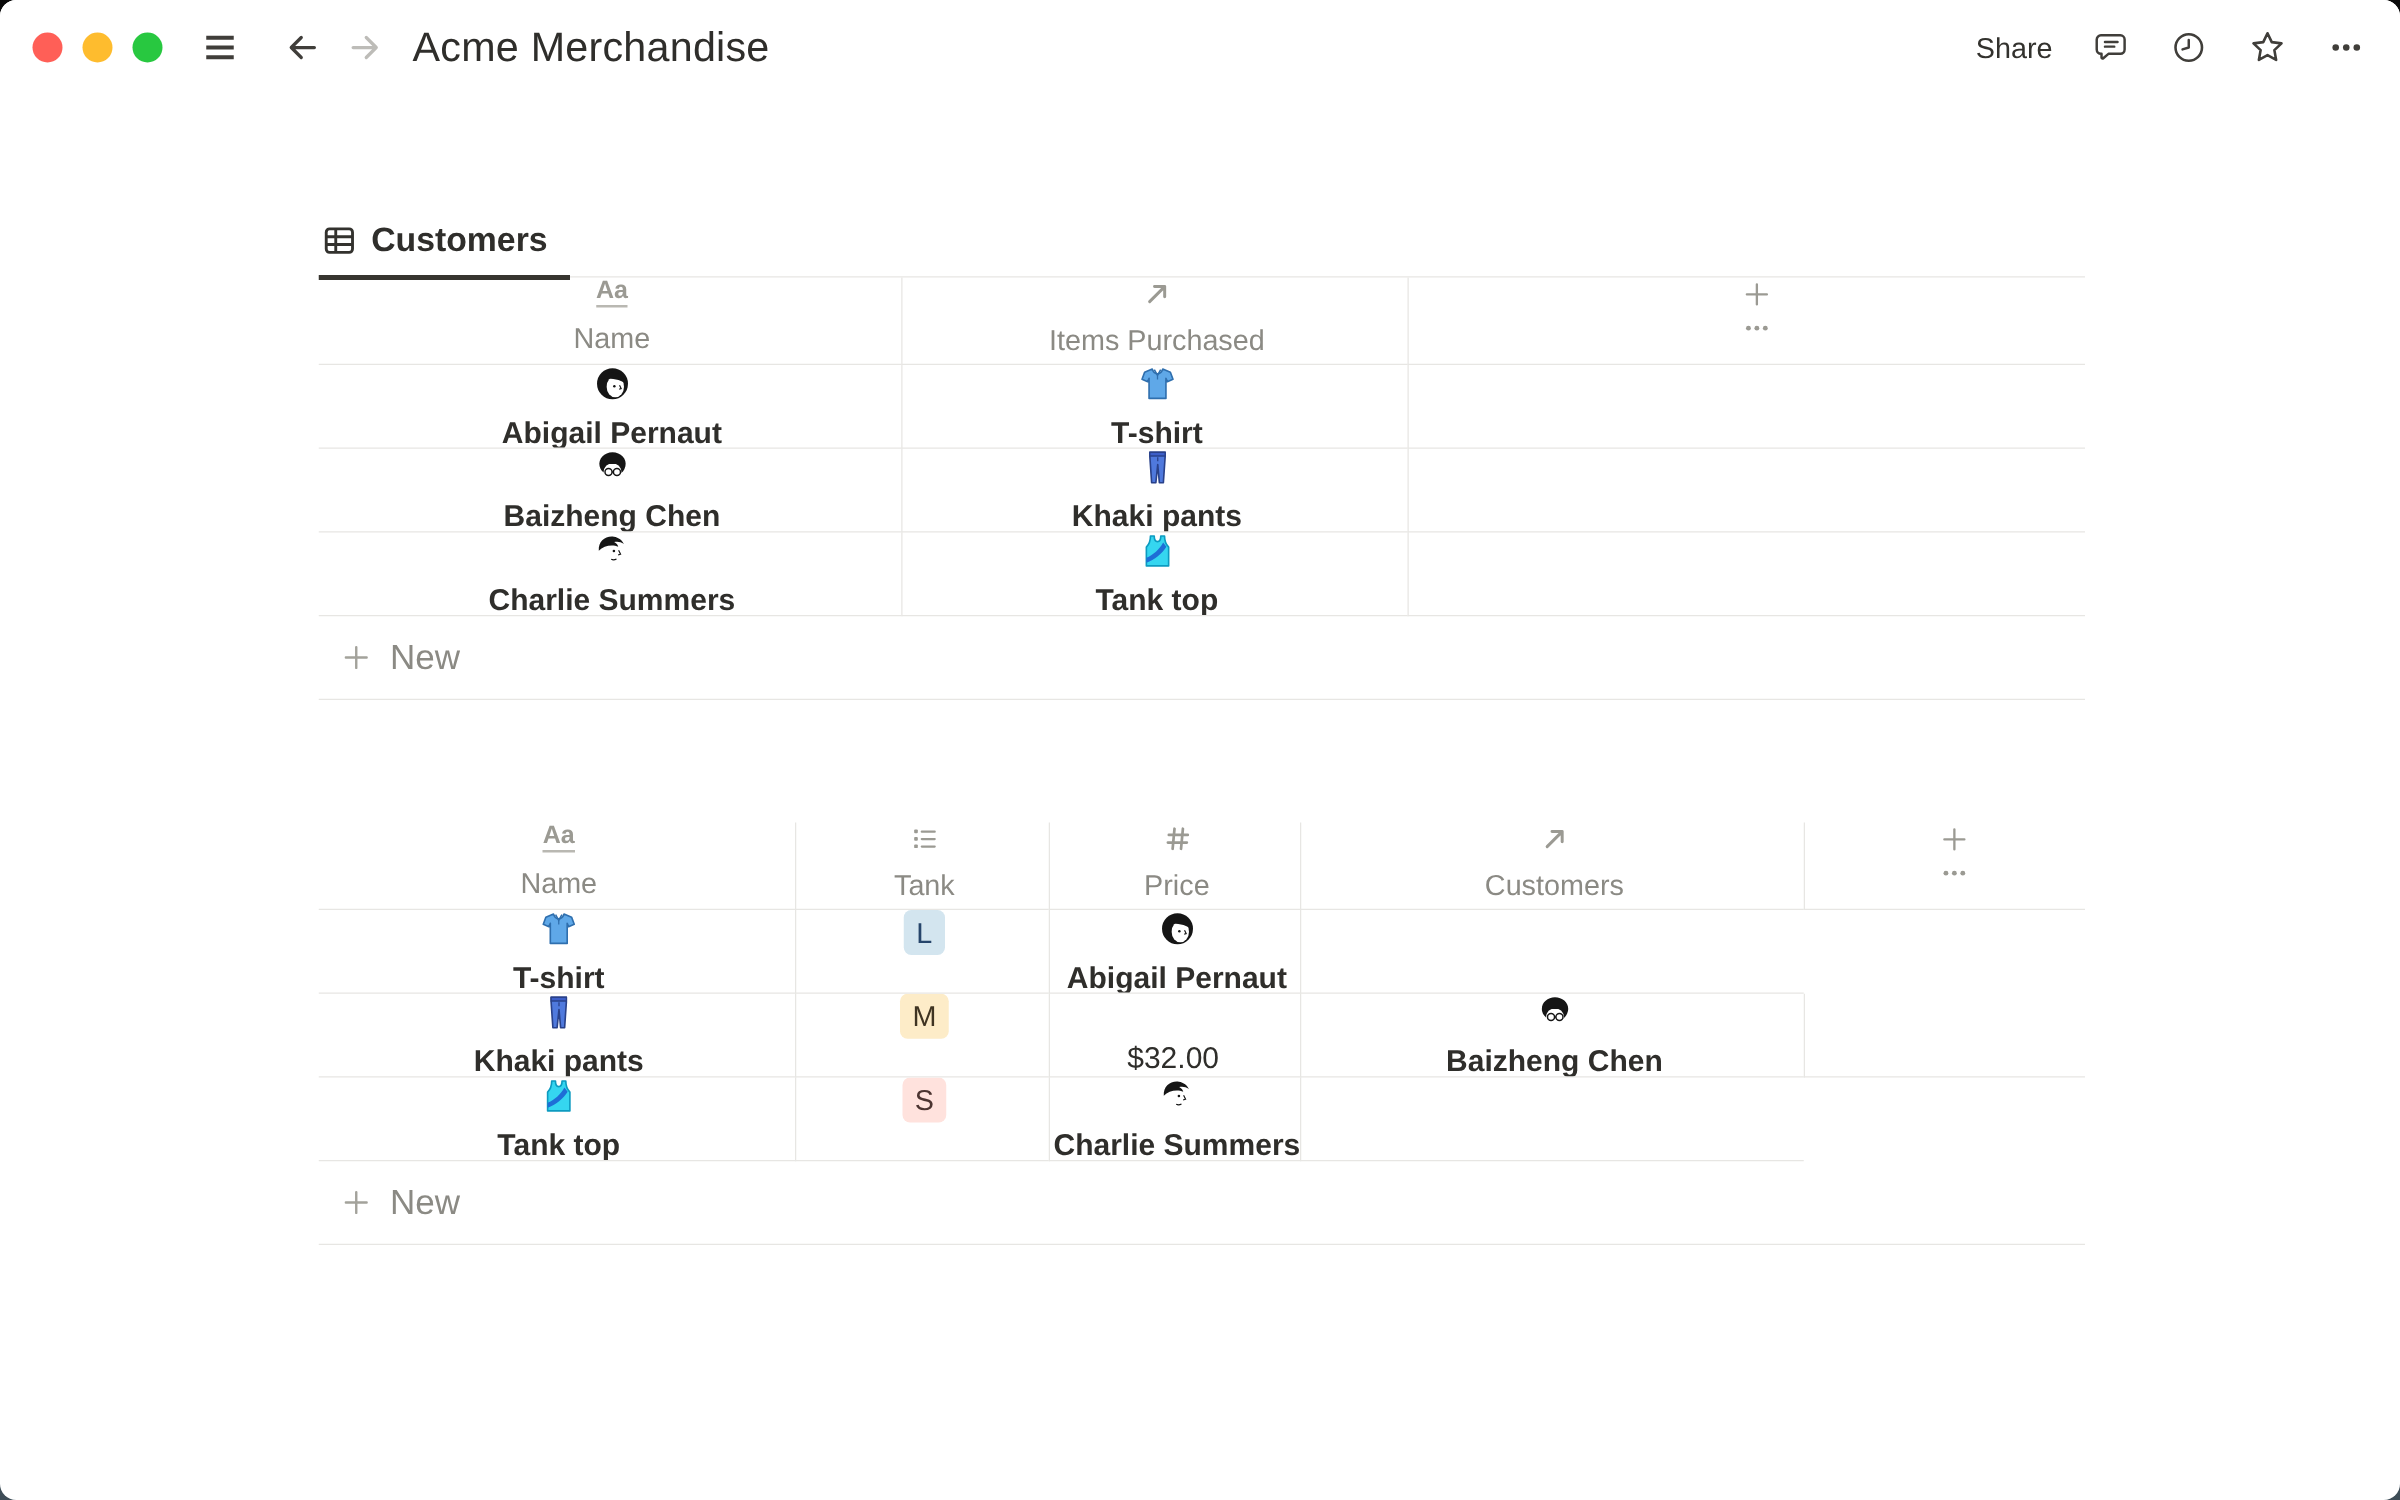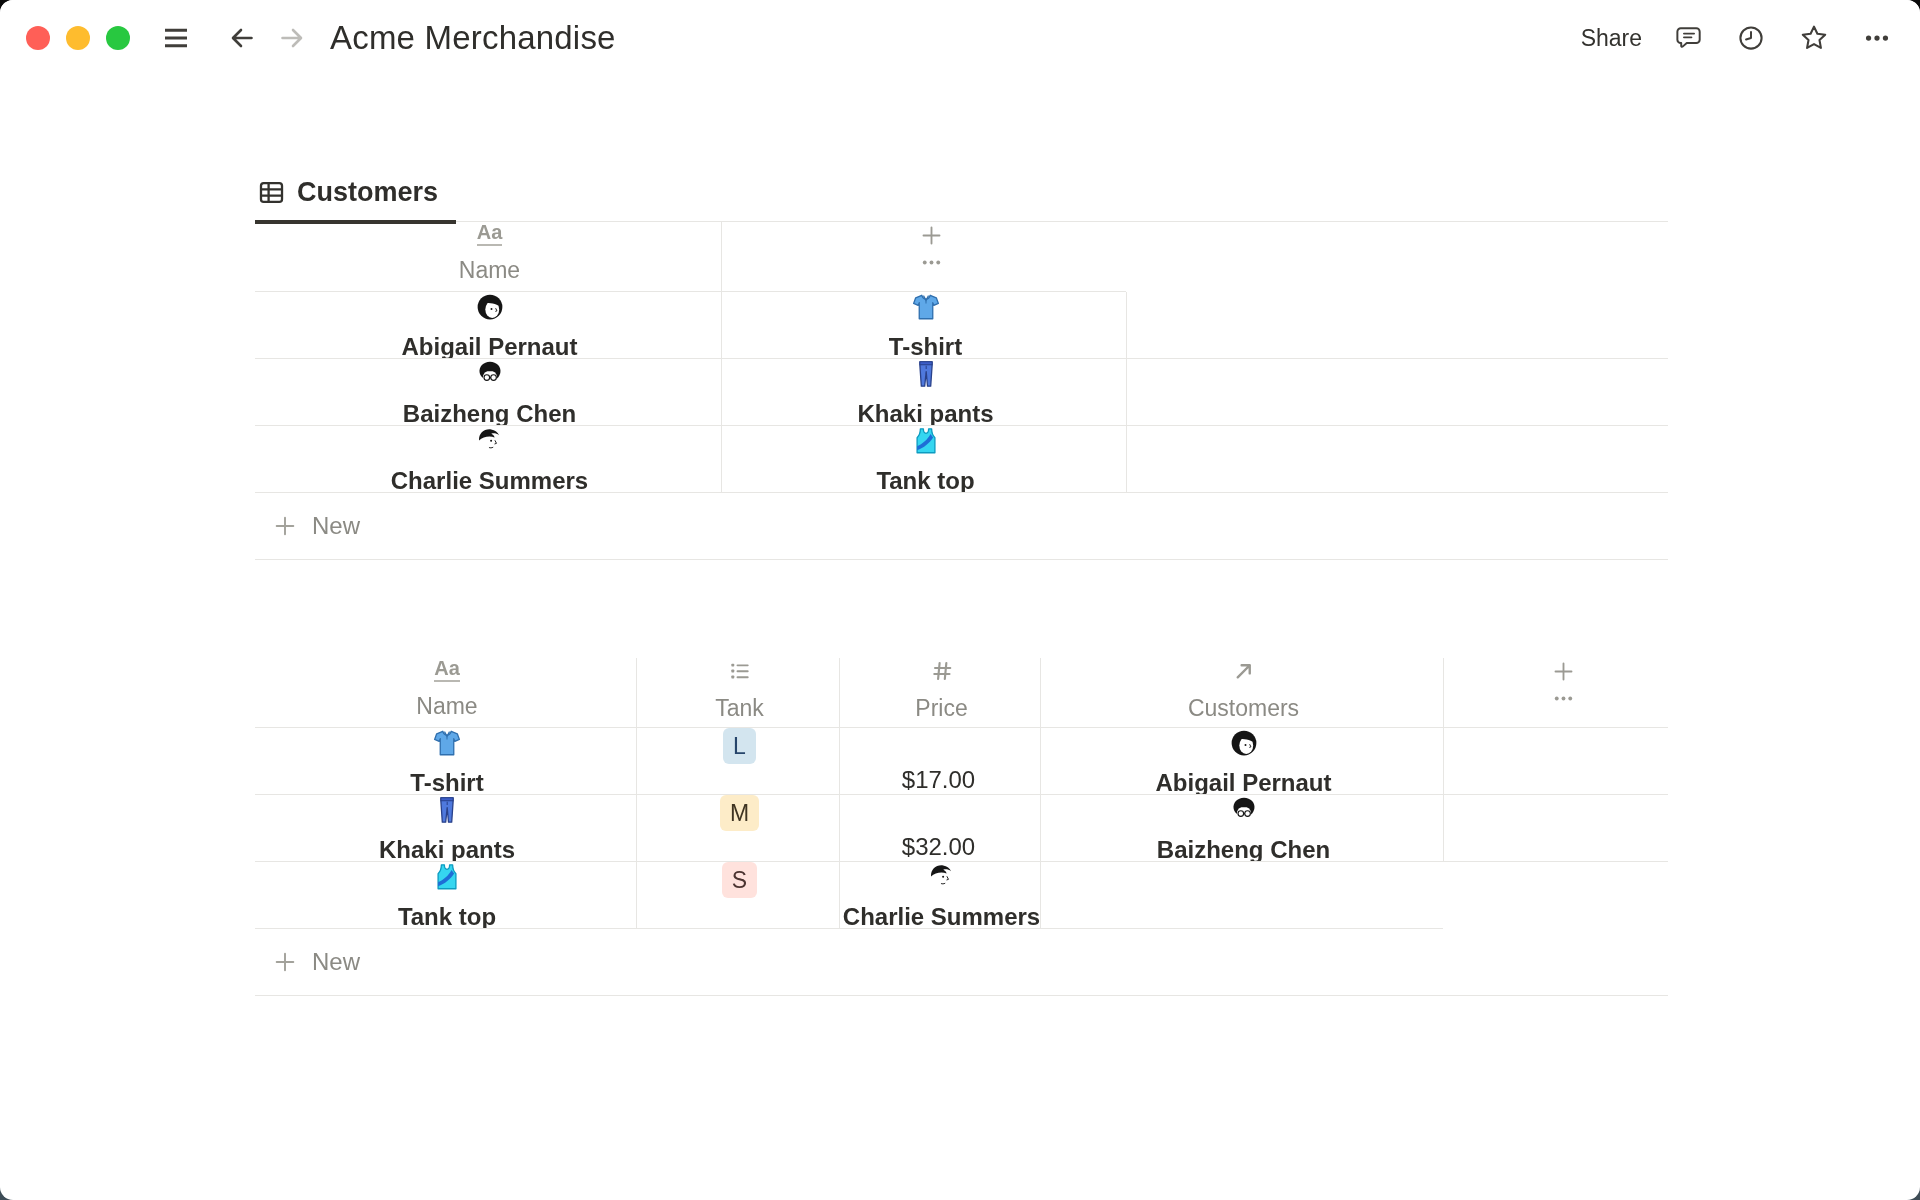--- a/index.html
+++ b/index.html
@@ -74,21 +74,21 @@
   .price-cell{justify-content:flex-end; padding-right:18px; color:#2f2e2b;}
   .avatar,.garment{width:30px; height:30px; flex:0 0 auto;}
 
   .badge{display:inline-flex; align-items:center; height:36px; padding:0 10px;
          border-radius:6px; font-size:23px; line-height:1;}
   .badge--blue{background:var(--badge-blue-bg); color:var(--badge-blue-text);}
   .badge--yellow{background:var(--badge-yellow-bg); color:var(--badge-yellow-text);}
   .badge--red{background:var(--badge-red-bg); color:var(--badge-red-text);}
 
   .newrow{height:67px; border-bottom:1px solid var(--border); display:flex; align-items:center;
-          gap:13px; padding-left:16px; color:var(--muted); font-size:24px;}
+          gap:13px; padding-left:16px; color:var(--muted); font-size:28px;}
   .newrow .hicon{width:28px; height:28px; color:#a3a29b;}
 </style>
 </head>
 <body>
 
 <svg width="0" height="0" style="position:absolute" aria-hidden="true">
   <defs>
     <symbol id="i-burger" viewBox="0 0 32 32">
         <path d="M5 8.2h22M5 16h22M5 23.8h22" stroke="currentColor" stroke-width="3.1" fill="none"></path>
       </symbol>
@@ -233,20 +233,26 @@
           </svg>
         <span class="tab-label">Customers</span>
       </div>
     </div>
 
     <div class="grid cust hrow">
       <div class="cell">
         <span class="aa">Aa</span>
         <span>Name</span>
       </div>
+      <div class="cell">
+        <svg class="hicon">
+            <use href="#i-relation"></use>
+          </svg>
+        <span>Items Purchased</span>
+      </div>
       <div class="cell trailing-tools">
         <svg class="hicon">
             <use href="#i-plus"></use>
           </svg>
         <span class="gap"></span>
         <svg class="hicon">
             <use href="#i-dots-sm"></use>
           </svg>
       </div>
     </div>
@@ -346,21 +352,20 @@
     <div class="grid item drow">
       <div class="cell">
         <svg class="garment">
             <use href="#g-tshirt"></use>
           </svg>
         <span class="plink">T-shirt</span>
       </div>
       <div class="cell">
         <span class="badge badge--blue">L</span>
       </div>
-      <div class="cell price-cell">$17.00</div>
       <div class="cell">
         <svg class="avatar">
             <use href="#av-abigail"></use>
           </svg>
         <span class="plink">Abigail Pernaut</span>
       </div>
       <div class="cell"></div>
     </div>
 
     <div class="grid item drow">

